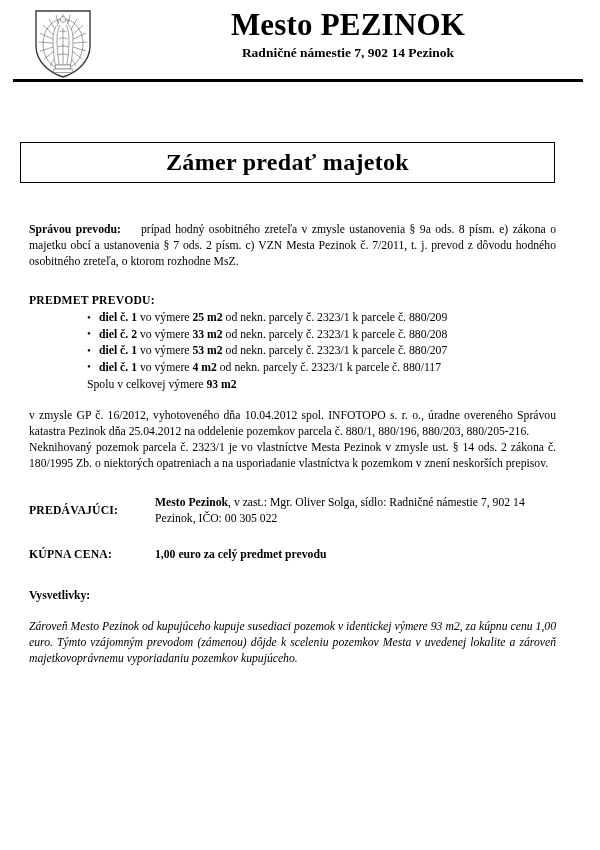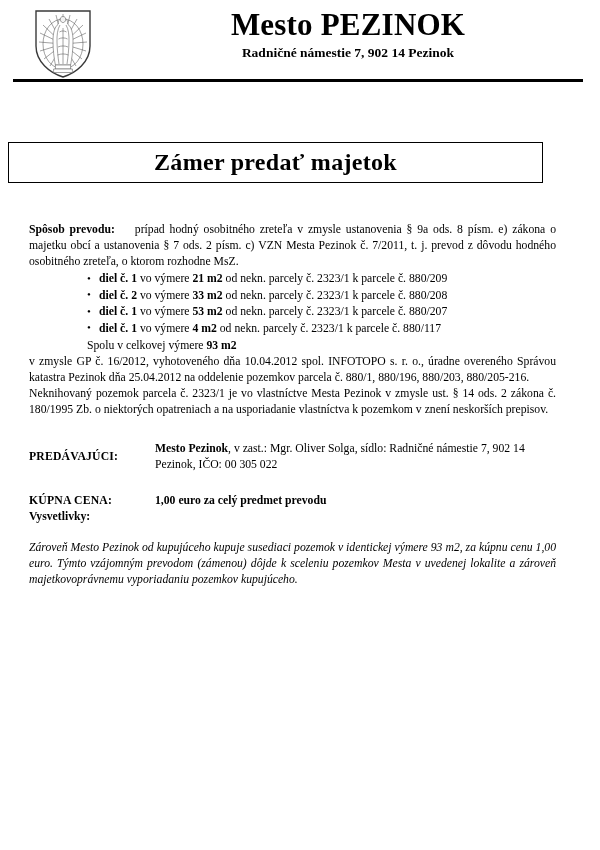--- a/index.html
+++ b/index.html
@@ -63,21 +63,21 @@
     left: 13px;
     top: 79px;
     width: 570px;
     height: 3px;
     background: #000;
   }
 
   
   .title-box {
     position: absolute;
-    left: 8px;
+    left: 20px;
     top: 142px;
     width: 535px;
     height: 41px;
     border: 1.6px solid #000;
     box-sizing: border-box;
     display: flex;
     align-items: center;
     justify-content: center;
   }
   .title-box-text {
@@ -139,21 +139,21 @@
     position: absolute;
     left: 0;
     top: -0.5px;
     font-size: 11px;
   }
   .spolu {
     padding-left: 58px;
     line-height: 1.42;
   }
 
-  .para-gp  { }
+  .para-gp  { margin-top: 15px; }
   .para-nek { margin-top: 0px; }
 
   .parties {
     margin-top: 23px;
   }
   .party-row {
     display: flex;
     align-items: center;
   }
   .party-label {
@@ -165,21 +165,21 @@
   .party-value {
     flex: 1 1 auto;
     font-weight: bold;
   }
   .party-value .reg { font-weight: normal; margin-top: 20px; }
 
   .price-row { margin-top: 20px; }
 
   .zdovod { margin-top: 21px; }
 
-  .vysvet-head { font-weight: bold; }
+  .vysvet-head { margin-top: 25px; font-weight: bold; }
   .vysvet-body { margin-top: 15px; font-style: italic; }
 </style>
 </head>
 <body>
 
 <div class="page">
 
   <div class="letterhead">
 
     <div class="crest">
@@ -240,27 +240,28 @@
 
     <div class="lh-rule"></div>
   </div>
 
   <div class="title-box">
     <div class="title-box-text">Zámer predať majetok</div>
   </div>
 
   <div class="body-area">
 
-    <p class="blk sposob just"><span class="lbl">Spôsob prevodu:</span><span>prípad hodný osobitného zreteľa v zmysle ustanovenia § 9a ods. 8 písm. e) zákona o majetku obcí a ustanovenia § 7 ods. 2 písm. c) VZN Mesta Pezinok č. 7/2011, t. j. prevod z dôvodu hodného osobitného zreteľa, o ktorom rozhodne MsZ.</span></p>
-
+    <p class="blk sposob just"><span class="lbl">Správou prevodu:</span><span>prípad hodný osobitného zreteľa v zmysle ustanovenia § 9a ods. 8 písm. e) zákona o majetku obcí a ustanovenia § 7 ods. 2 písm. c) VZN Mesta Pezinok č. 7/2011, t. j. prevod z dôvodu hodného osobitného zreteľa, o ktorom rozhodne MsZ.</span></p>
+
+    <p class="blk sec-head">PREDMET PREVODU:</p>
 
     <ul class="parcels">
       <li><span class="b">diel č. 1</span>
         <span>vo výmere</span>
-        <span class="b">21 m2</span>
+        <span class="b">25 m2</span>
         <span>od nekn. parcely č. 2323/1 k parcele č. 880/209</span></li>
       <li><span class="b">diel č. 2</span>
         <span>vo výmere</span>
         <span class="b">33 m2</span>
         <span>od nekn. parcely č. 2323/1 k parcele č. 880/208</span></li>
       <li><span class="b">diel č. 1</span>
         <span>vo výmere</span>
         <span class="b">53 m2</span>
         <span>od nekn. parcely č. 2323/1 k parcele č. 880/207</span></li>
       <li><span class="b">diel č. 1</span>

